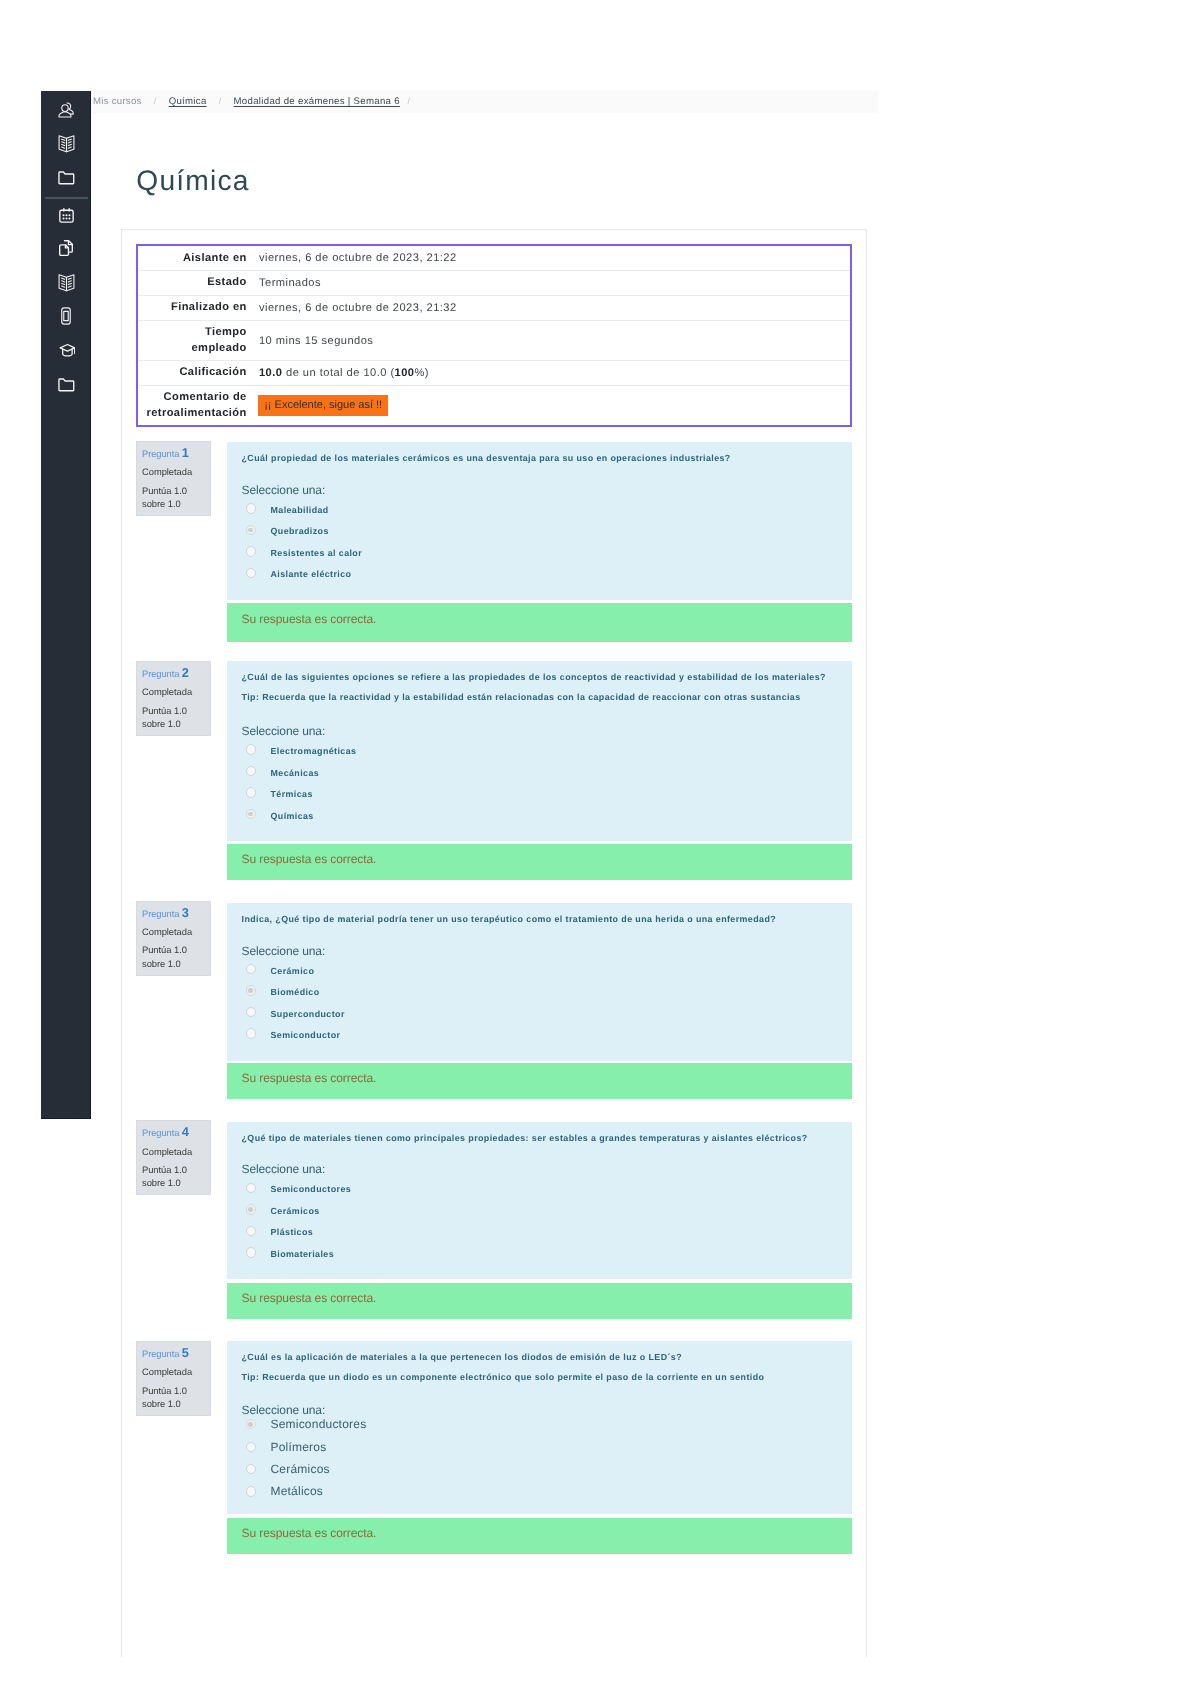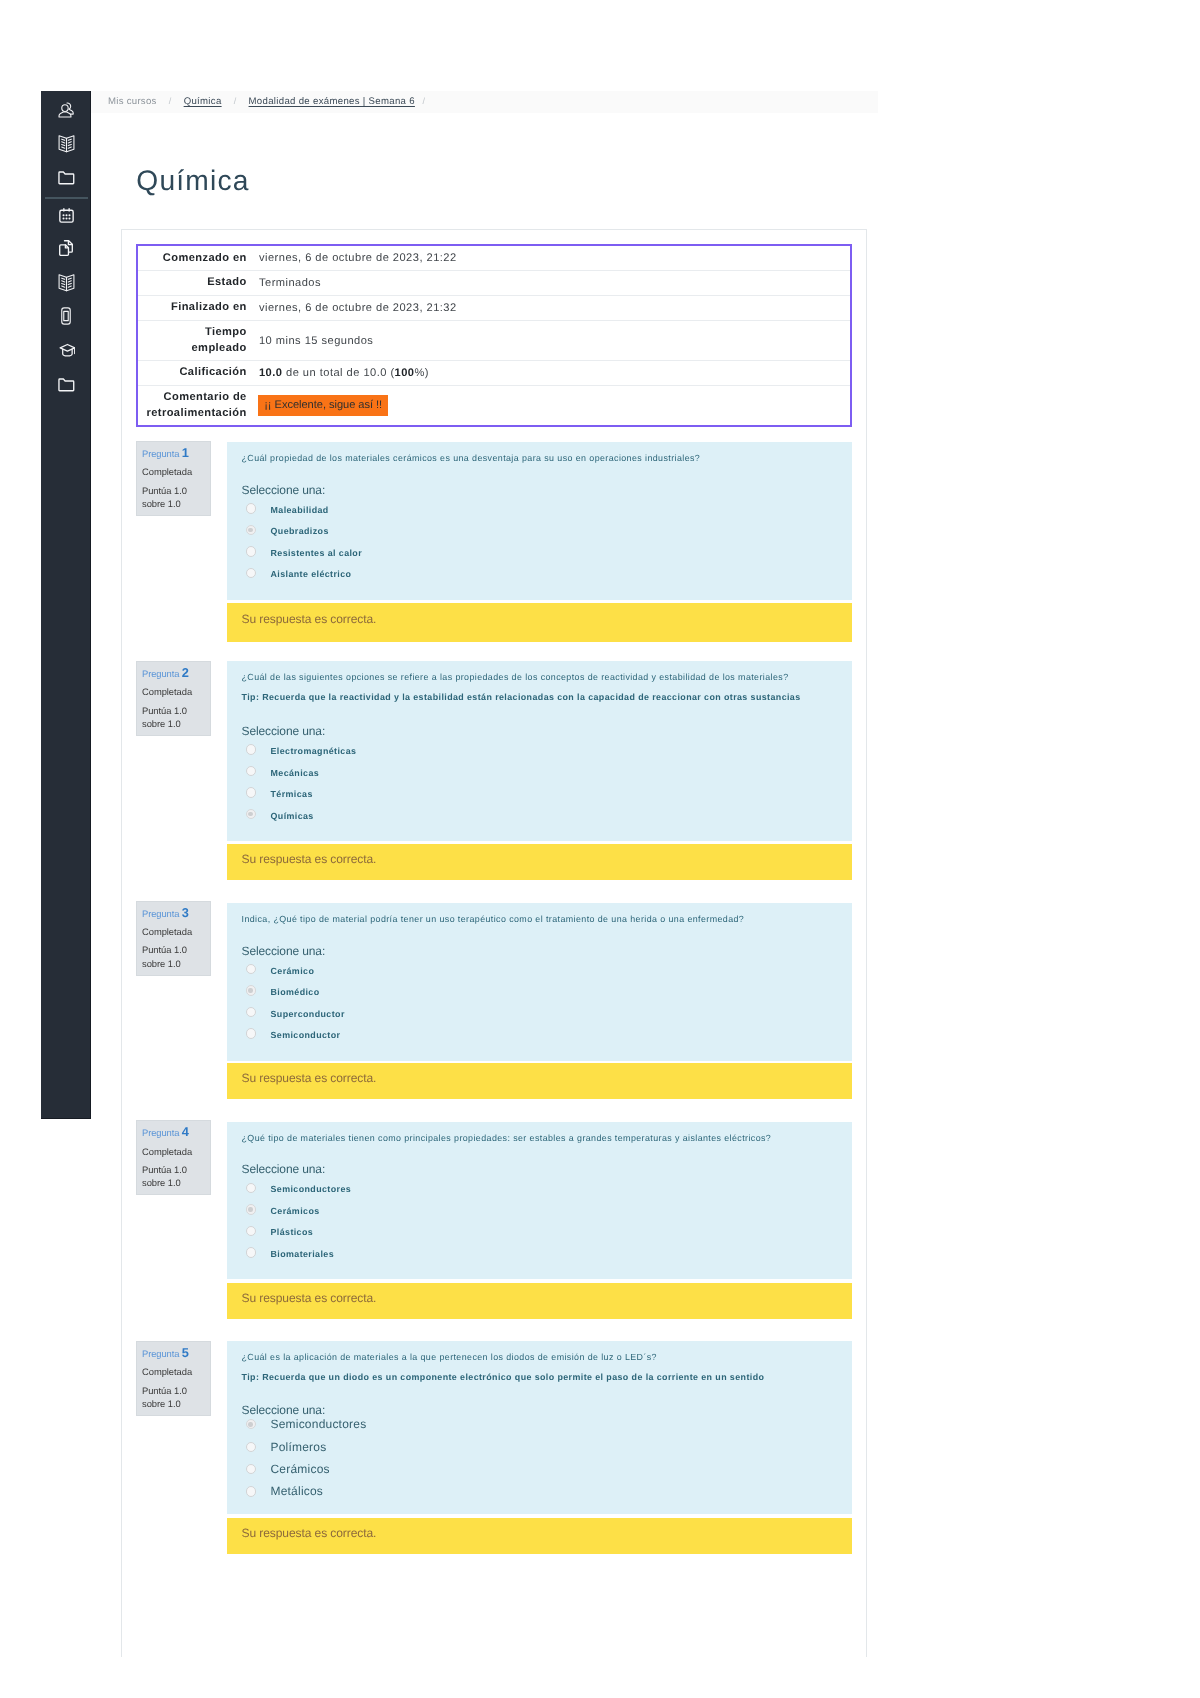--- a/index.html
+++ b/index.html
@@ -16,21 +16,21 @@
   .rail { position:absolute; left:41px; top:91px; width:50px; height:1028px;
           background:#262d37; border-right:1px solid #161b23; border-bottom:1px solid #161b23; }
   .rail-item { position:absolute; left:0; width:50px; height:20px;
                display:flex; align-items:center; justify-content:center; }
   .rail-item svg { display:block; }
   .rail-div { position:absolute; left:4px; width:43px; height:2px; background:#45555f; top:106px; }
 
   
   .crumbbar { position:absolute; left:91px; top:91px; width:787px; height:22px;
               background:#fafafa; display:flex; align-items:flex-start; padding-top:4.6px; }
-  .crumbs { display:flex; align-items:baseline; padding-left:17px; font-size:9.6px; color:#8d949b;
+  .crumbs { display:flex; align-items:baseline; padding-left:2px; font-size:9.6px; color:#8d949b;
             letter-spacing:.28px; }
   .crumbs a { color:#3b4956; text-decoration:underline; text-underline-offset:2.2px;
               text-decoration-thickness:1px; letter-spacing:.32px; }
   .crumbs .sep { margin:0 12.1px; color:#c2c7cc; font-size:9px; }
   .crumbs .sep-last { margin-left:7.5px; color:#c2c7cc; font-size:9px; }
 
   
   .ptitle { position:absolute; left:136.3px; top:166.4px; font-size:28.2px; color:#2f4858;
             font-weight:400; letter-spacing:1.2px; margin:0; line-height:28px; }
 
@@ -59,21 +59,21 @@
            padding:5.2px 0 0 5px; }
   .qinfo .qno { font-size:9.4px; color:#5b95d7; letter-spacing:-.1px; line-height:11px;
                 margin-bottom:7.2px; }
   .qinfo .qno b { color:#2f7ac6; font-size:12.8px; font-weight:700; letter-spacing:-.2px; }
   .qinfo .qstate { font-size:9.4px; color:#3a3a3a; line-height:11px; margin-bottom:6.3px;
                    letter-spacing:-.05px; }
   .qinfo .qgrade { font-size:9.4px; color:#3a3a3a; line-height:13.4px; letter-spacing:-.05px; }
 
   .qbody { position:absolute; background:#ddf0f7; padding:9px 0 0 14.5px; }
   .qtext { margin:0; font-size:8.9px; color:#2c6578; letter-spacing:.41px; line-height:14px;
-           font-weight:400; }
+           font-weight:700; }
   .qtip { margin:6.4px 0 0 0; font-size:8.9px; color:#2c6578; letter-spacing:.41px; line-height:14px; }
   .qtip b { font-weight:700; }
   .qtip span { font-weight:600; }
   .qlabel { margin:17.8px 0 0 0; font-size:12.0px; color:#35606f; font-weight:400; letter-spacing:-.12px; }
   .qopts { margin-top:0.7px; }
   .qopt { display:flex; align-items:center; height:21.5px; }
   .radio { width:10.2px; height:10.2px; border-radius:50%; border:1.3px solid #d2d4d6; background:#f6f7f8;
            flex:none; margin-left:4px; box-sizing:border-box; }
   .radio.on { background:#f0f0f1; border-color:#d6d8da; position:relative; }
   .radio.on::after { content:""; position:absolute; left:50%; top:50%; width:4.4px; height:4.4px;
@@ -82,21 +82,21 @@
   .qopt > span.olabel { font-size:8.9px; color:#2c6578; letter-spacing:.41px; margin-left:14.8px;
                         font-weight:700; position:relative; top:1.5px; }
   .qbody.big .qlabel { margin-top:17.5px; }
   .qlabel.after-tip { margin-top:19.7px; }
   .qbody.big .qlabel.after-tip { margin-top:19.2px; }
   .qbody.big .qopt { height:22.4px; }
   .qbody.big .qopts { margin-top:-4.3px; }
   .qbody.big .qopt > span.olabel { font-size:12.0px; letter-spacing:.21px; font-weight:400;
                                   color:#35606f; top:-0.2px; }
 
-  .qfb { position:absolute; background:#fde047; display:flex; align-items:flex-start; padding:8.3px 0 0 14.5px; }
+  .qfb { position:absolute; background:#86efac; display:flex; align-items:flex-start; padding:8.3px 0 0 14.5px; }
   .qfb span { font-size:12.05px; color:#8d6a3b; letter-spacing:-.1px; }
   .sum-k-wrap { white-space:normal; }
   .sum-k.sum-k-wrap span { display:block; }
 </style>
 </head>
 <body>
 
 <div class="page">
 
   <nav class="rail">
@@ -195,21 +195,21 @@
     </div>
   </div>
 
   <h1 class="ptitle">Química</h1>
 
   <div class="card"></div>
 
   <table class="summary">
       <tbody>
     <tr>
-      <td class="sum-k">Comenzado en</td>
+      <td class="sum-k">Aislante en</td>
       <td class="sum-v">viernes, 6 de octubre de 2023, 21:22</td>
     </tr>
     <tr>
       <td class="sum-k">Estado</td>
       <td class="sum-v">Terminados</td>
     </tr>
     <tr>
       <td class="sum-k">Finalizado en</td>
       <td class="sum-v">viernes, 6 de octubre de 2023, 21:32</td>
     </tr>

